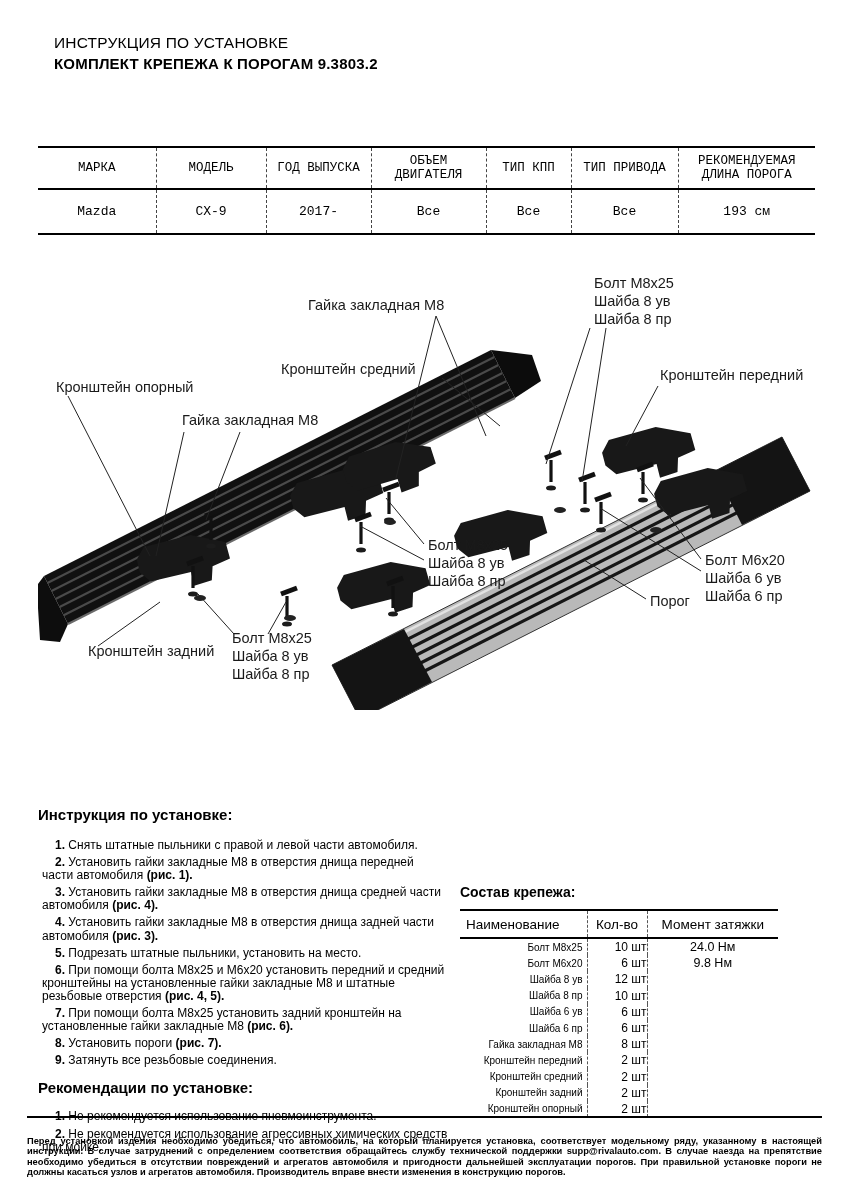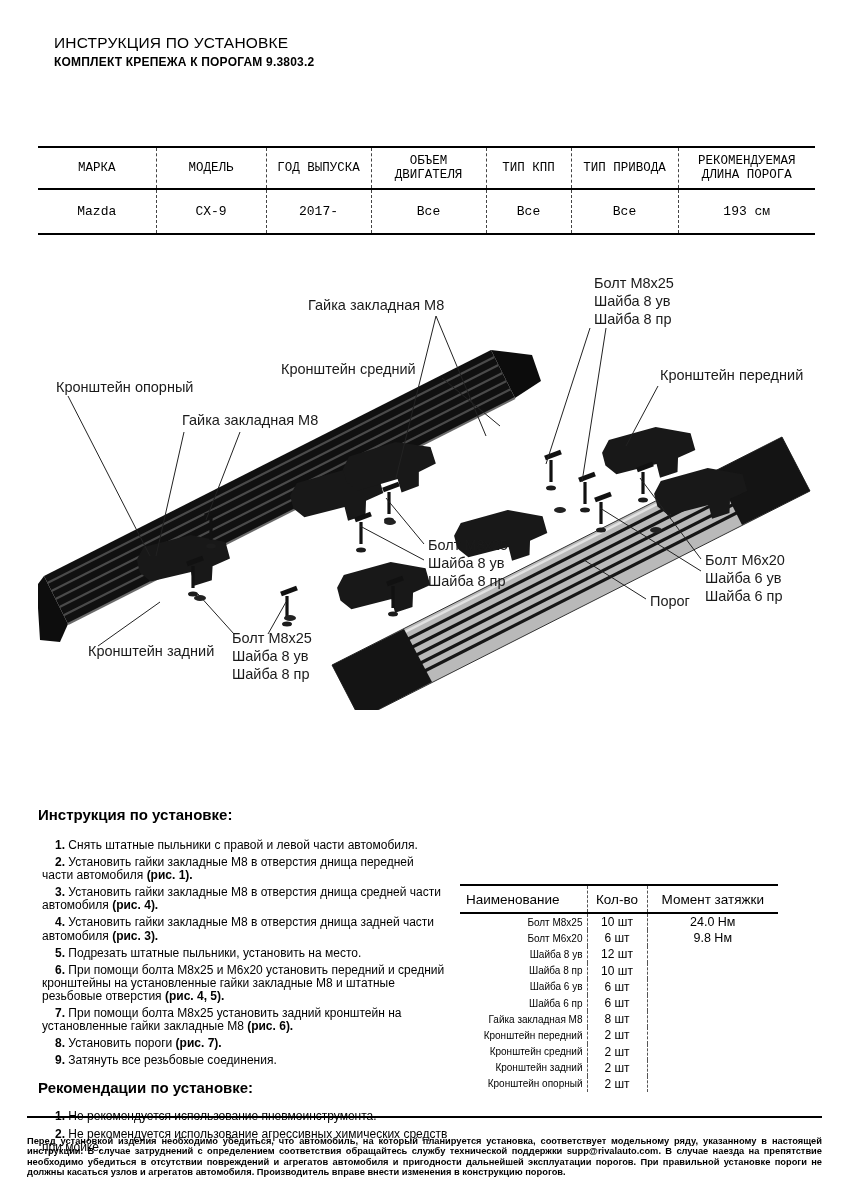--- a/index.html
+++ b/index.html
@@ -3,21 +3,21 @@
 <meta charset="utf-8">
 <style>
   html,body{margin:0;padding:0;background:#e8e8e8;}
   .page{
     position:relative;width:849px;height:1200px;margin:0 auto;background:#ffffff;
     font-family:"Liberation Sans",sans-serif;color:#000;overflow:hidden;
   }
   
   .title-block{position:absolute;left:54px;top:34px;}
   .title-line1{font-size:15.5px;font-weight:400;letter-spacing:.2px;}
-  .title-line2{font-size:12px;font-weight:700;margin-top:3px;letter-spacing:.2px;}
+  .title-line2{font-size:15px;font-weight:700;margin-top:3px;letter-spacing:.2px;}
 
   
   .vehicle-table{position:absolute;left:38px;top:146px;width:777px;border-collapse:collapse;table-layout:fixed;}
   .vehicle-table tr.hdr td{height:40px;font-size:12.5px;}
   .vehicle-table tr.val td{height:43px;font-size:13px;}
   .vehicle-table td{
     text-align:center;vertical-align:middle;padding:0 6px;
     border-left:1px dashed #444;
     font-family:Liberation Mono, monospace;
   }
@@ -42,21 +42,21 @@
   .parts-heading{font-size:14px;font-weight:700;margin:0 0 9px 0;}
   .parts-table{border-collapse:collapse;width:318px;table-layout:fixed;}
   .parts-table th{
     border-top:2px solid #000;border-bottom:2px solid #000;
     font-weight:400;font-size:13.5px;height:24px;vertical-align:middle;
   }
   .parts-table th.c1{text-align:left;padding-left:6px;}
   .parts-table td{height:16.2px;vertical-align:middle;padding:0;}
   .parts-table .c2,.parts-table .c3{border-left:1px dashed #555;}
   .parts-table td.c1{text-align:right;font-size:10px;padding-right:4px;}
-  .parts-table td.c2{text-align:center;font-size:12px;}
+  .parts-table td.c2{text-align:right;font-size:12px;}
   .parts-table td.c3{text-align:center;font-size:12.5px;}
 
   
   .footer{
     position:absolute;left:27px;top:1116px;width:795px;
     border-top:2px solid #000;padding-top:18px;
     font-size:9.3px;font-weight:700;line-height:10.4px;text-align:justify;
   }
 </style>
 </head>
@@ -205,20 +205,21 @@
     <p class="instr-item"><b>7.</b> <span>При помощи болта М8х25 установить задний кронштейн на установленные гайки закладные М8 </span><b>(рис. 6).</b></p>
     <p class="instr-item"><b>8.</b> <span>Установить пороги </span><b>(рис. 7).</b></p>
     <p class="instr-item"><b>9.</b> <span>Затянуть все резьбовые соединения.</span><b></b></p>
 
     <h2 class="sec-heading rec">Рекомендации по установке:</h2>
     <p class="instr-item"><b>1.</b> <span>Не рекомендуется использование пневмоинструмента.</span></p>
     <p class="instr-item"><b>2.</b> <span>Не рекомендуется использование агрессивных химических средств при мойке.</span></p>
   </div>
 
   <div class="parts">
+    <h3 class="parts-heading">Состав крепежа:</h3>
     <table class="parts-table">
       <colgroup>
           <col style="width:127px">
           <col style="width:60px">
           <col style="width:131px">
         </colgroup>
       <tbody>
           <tr>
         <th class="c1">Наименование</th>
         <th class="c2">Кол-во</th>

